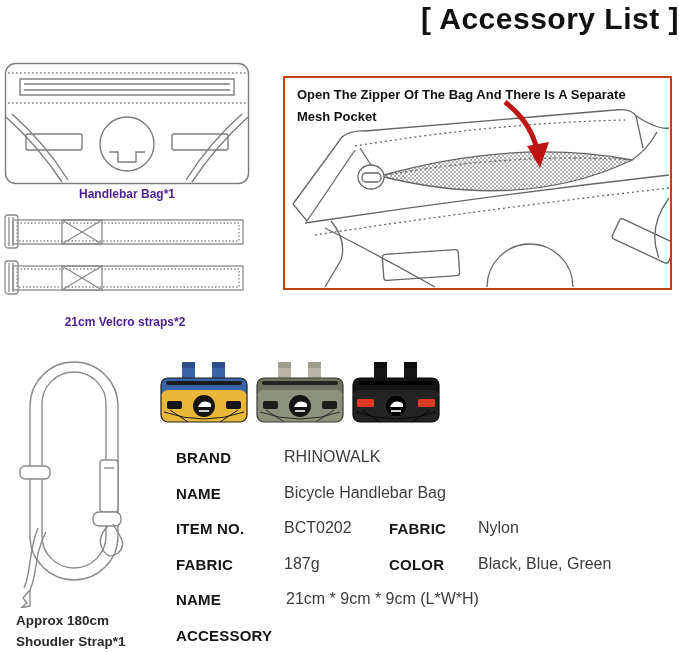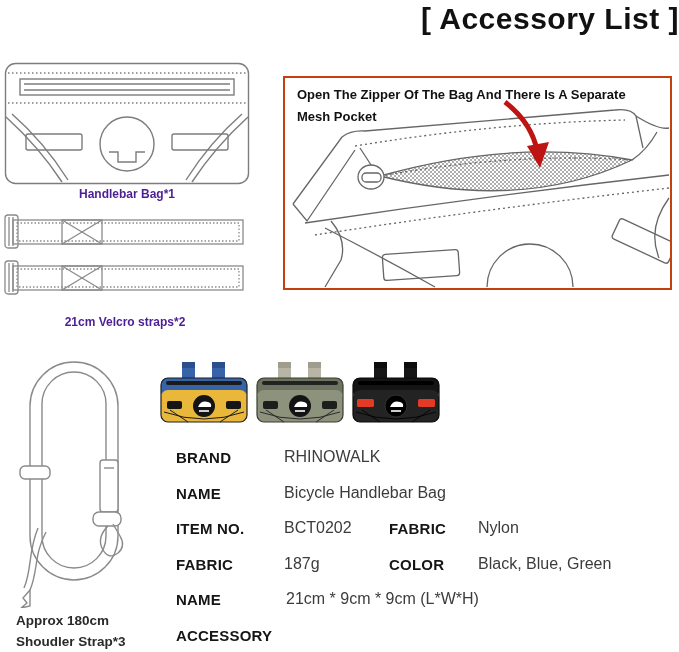--- a/index.html
+++ b/index.html
@@ -118,21 +118,21 @@
       <line x1="96" y1="112" x2="106" y2="112"></line>
       <rect x="85" y="156" width="28" height="14" rx="6" fill="#fff"></rect>
       <path d="M 100 170 q -12 12 -5 24 q 6 10 15 3 q 8 -7 2 -17 l -7 -12"></path>
       <path d="M 38 176 C 26 198 30 216 22 234"></path>
       <path d="M 30 172 C 20 196 24 214 16 232"></path>
       <path d="M 22 234 l -7 8 l 4 5 l -6 5 l 9 -2 z" fill="#fff"></path>
     </g>
   </svg>
   <div class="strap-label">
     <div>Approx 180cm</div>
-    <div>Shoudler Strap*3</div>
+    <div>Shoudler Strap*1</div>
   </div>
 
   <div class="bags">
 
     <svg width="92" height="68" viewBox="0 0 92 68">
       <g>
         <rect x="24" y="2" width="13" height="20" rx="2" fill="#3763a8"></rect>
         <rect x="54" y="2" width="13" height="20" rx="2" fill="#3763a8"></rect>
         <rect x="24" y="2" width="13" height="6" fill="#2a4f8c"></rect>
         <rect x="54" y="2" width="13" height="6" fill="#2a4f8c"></rect>

